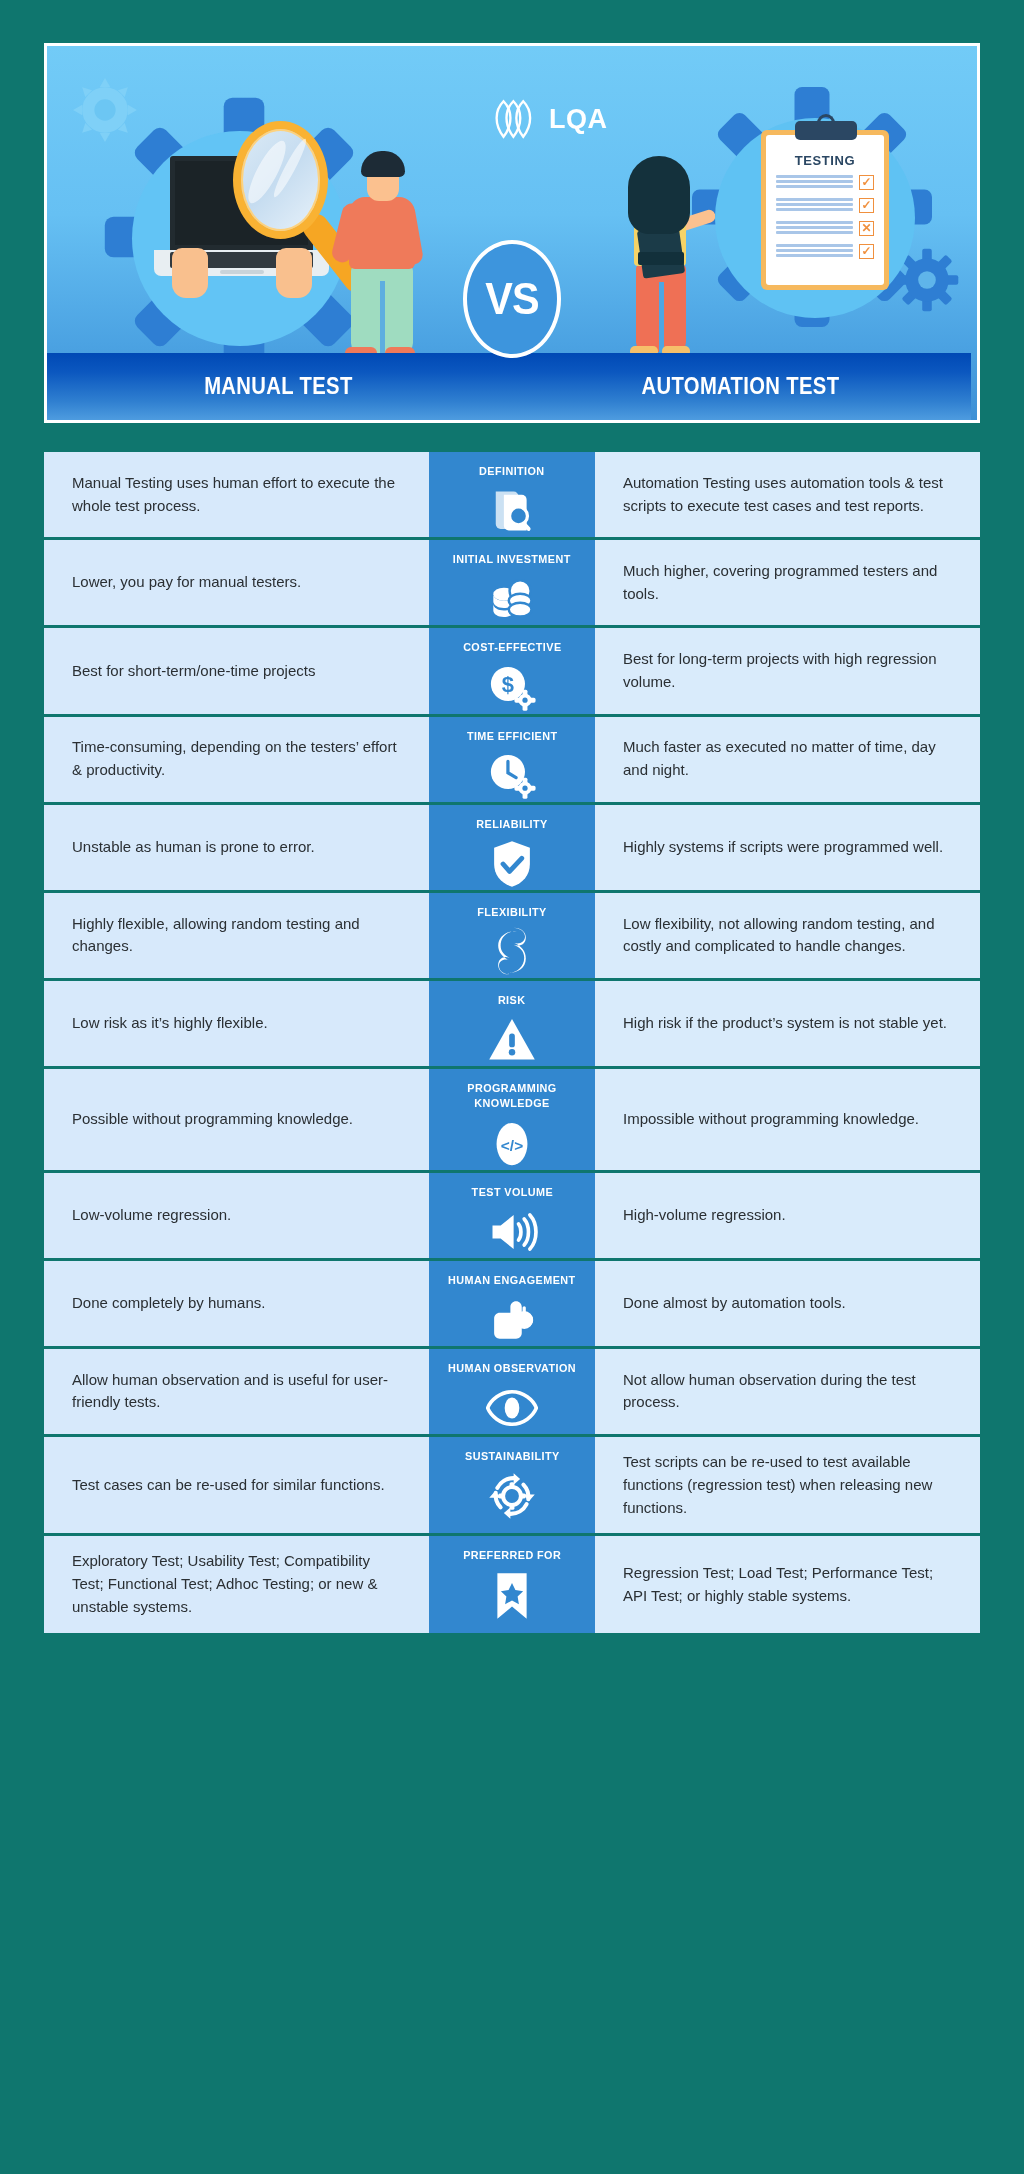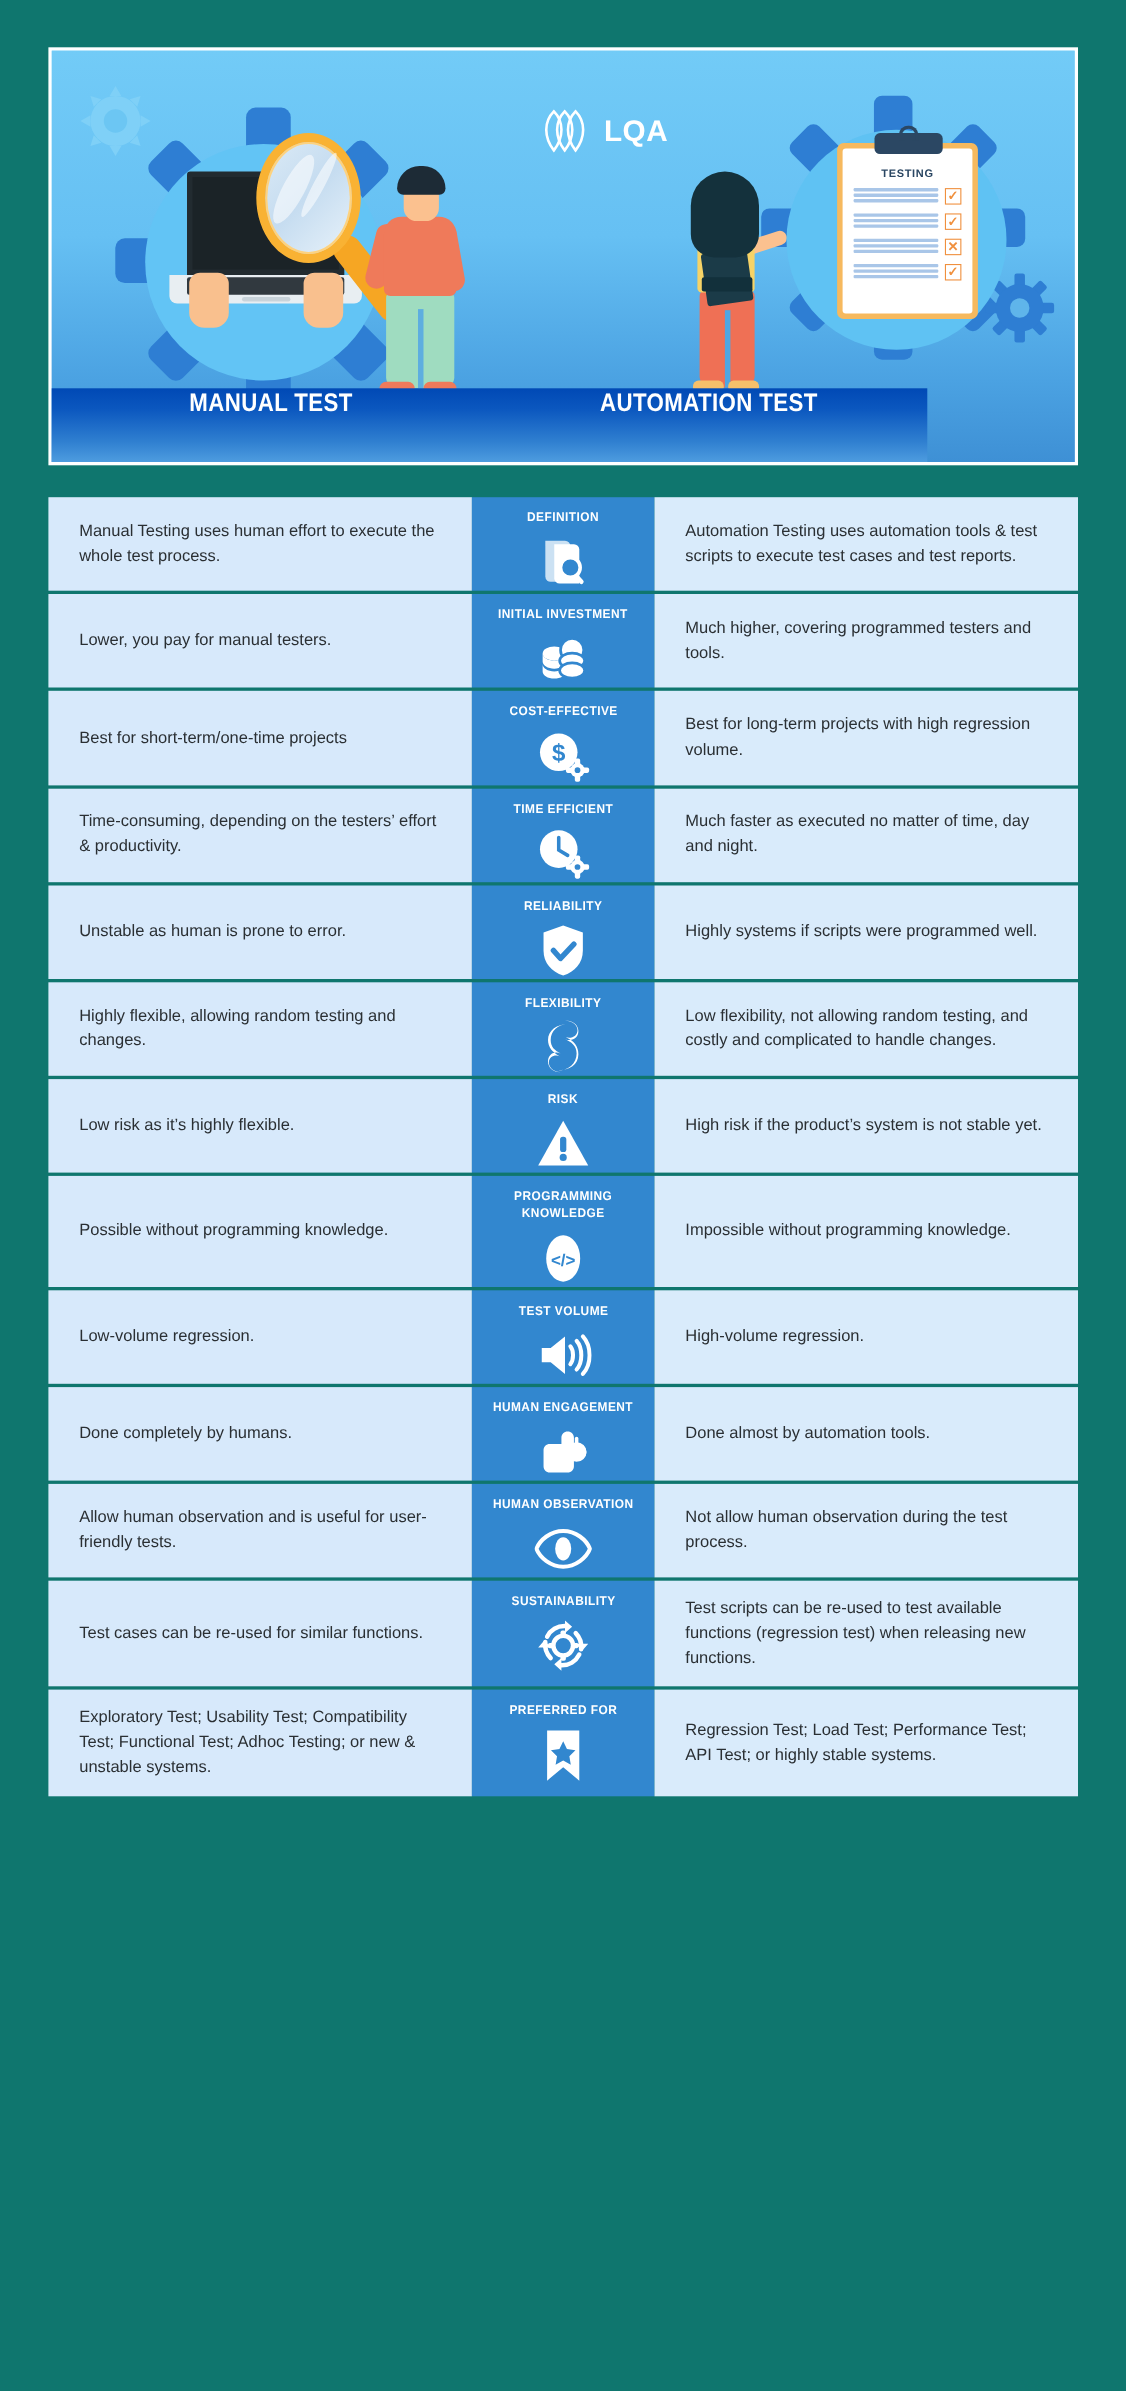--- a/index.html
+++ b/index.html
@@ -80,31 +80,31 @@
   .woman .leggap { position:absolute; left:45px; top:126px; width:5px; height:70px; background:#4fa6e3;}
   .woman .shoe1 { position:absolute; left:16px; top:190px; width:28px; height:11px; background:#f6c06a; border-radius:5px;}
   .woman .shoe2 { position:absolute; left:48px; top:190px; width:28px; height:11px; background:#f6c06a; border-radius:5px;}
 
   
   .clip-circle { position:absolute; right:62px; top:72px; width:200px; height:200px; border-radius:50%; background:#5fc2f3;}
   .board { position:absolute; right:88px; top:84px; width:128px; height:160px; background:#f6b95e; border-radius:6px; padding:5px;}
   .board .paper { width:100%; height:100%; background:#fff; border-radius:3px; padding:18px 10px 8px;}
   .board .clipTop { position:absolute; left:34px; top:-9px; width:62px; height:19px; background:#2b4763; border-radius:5px;}
   .board .clipRing { position:absolute; left:56px; top:-16px; width:18px; height:14px; border:3px solid #2b4763; border-bottom:none; border-radius:9px 9px 0 0;}
-  .board .title { text-align:center; font-size:10px; font-weight:700; color:#2b4763; letter-spacing:.6px; margin-bottom:7px;}
+  .board .title { text-align:center; font-size:13px; font-weight:700; color:#2b4763; letter-spacing:.6px; margin-bottom:7px;}
   .board .row { display:flex; align-items:center; gap:6px; margin-bottom:8px;}
   .board .lines { flex:1; }
   .board .lines i { display:block; height:2.5px; background:#a9c6e8; margin-bottom:2.5px; border-radius:1px;}
   .board .box { width:15px; height:15px; border:1.6px solid #f0903e; background:#fff; color:#f0903e; font-size:12px; line-height:12px; text-align:center; font-weight:700;}
 
   
   .titlebar {
-    position:absolute; left:47px; top:353px; width:796px; height:67px;
+    position:absolute; left:47px; top:353px; width:924px; height:67px;
     background: linear-gradient(180deg,#0049b5 0%, #0b57bf 28%, #2f7fd0 72%, #4e9cdf 100%);
-    display:flex; align-items:flex-start;
+    display:flex; align-items:center;
   }
   .tb-left, .tb-right { flex:1; display:flex; align-items:center; }
   .tb-left { justify-content:center; }
   .tb-right { justify-content:center; }
   .tb-label {
     color:#fff; font-size:23px; font-weight:700; letter-spacing:.4px;
     font-family:"Liberation Sans Narrow","Liberation Sans",sans-serif;
     transform: scaleX(.88); transform-origin:center;
   }
   .vs-badge {
@@ -298,20 +298,23 @@
   </div>
 
   <div class="titlebar">
     <div class="tb-left">
       <span class="tb-label">MANUAL TEST</span>
     </div>
     <div class="tb-right">
       <span class="tb-label">AUTOMATION TEST</span>
     </div>
   </div>
+  <div class="vs-badge">
+    <span class="vs-text">VS</span>
+  </div>
 
   <div class="table" id="table">
       <div class="trow">
         <div class="cell-side left">
           <p>Manual Testing uses human effort to execute the whole test process.</p>
         </div>
         <div class="cell-mid">
           <div class="mid-label">DEFINITION</div>
           <div class="mid-icon">
             <svg viewBox="0 0 64 64">

